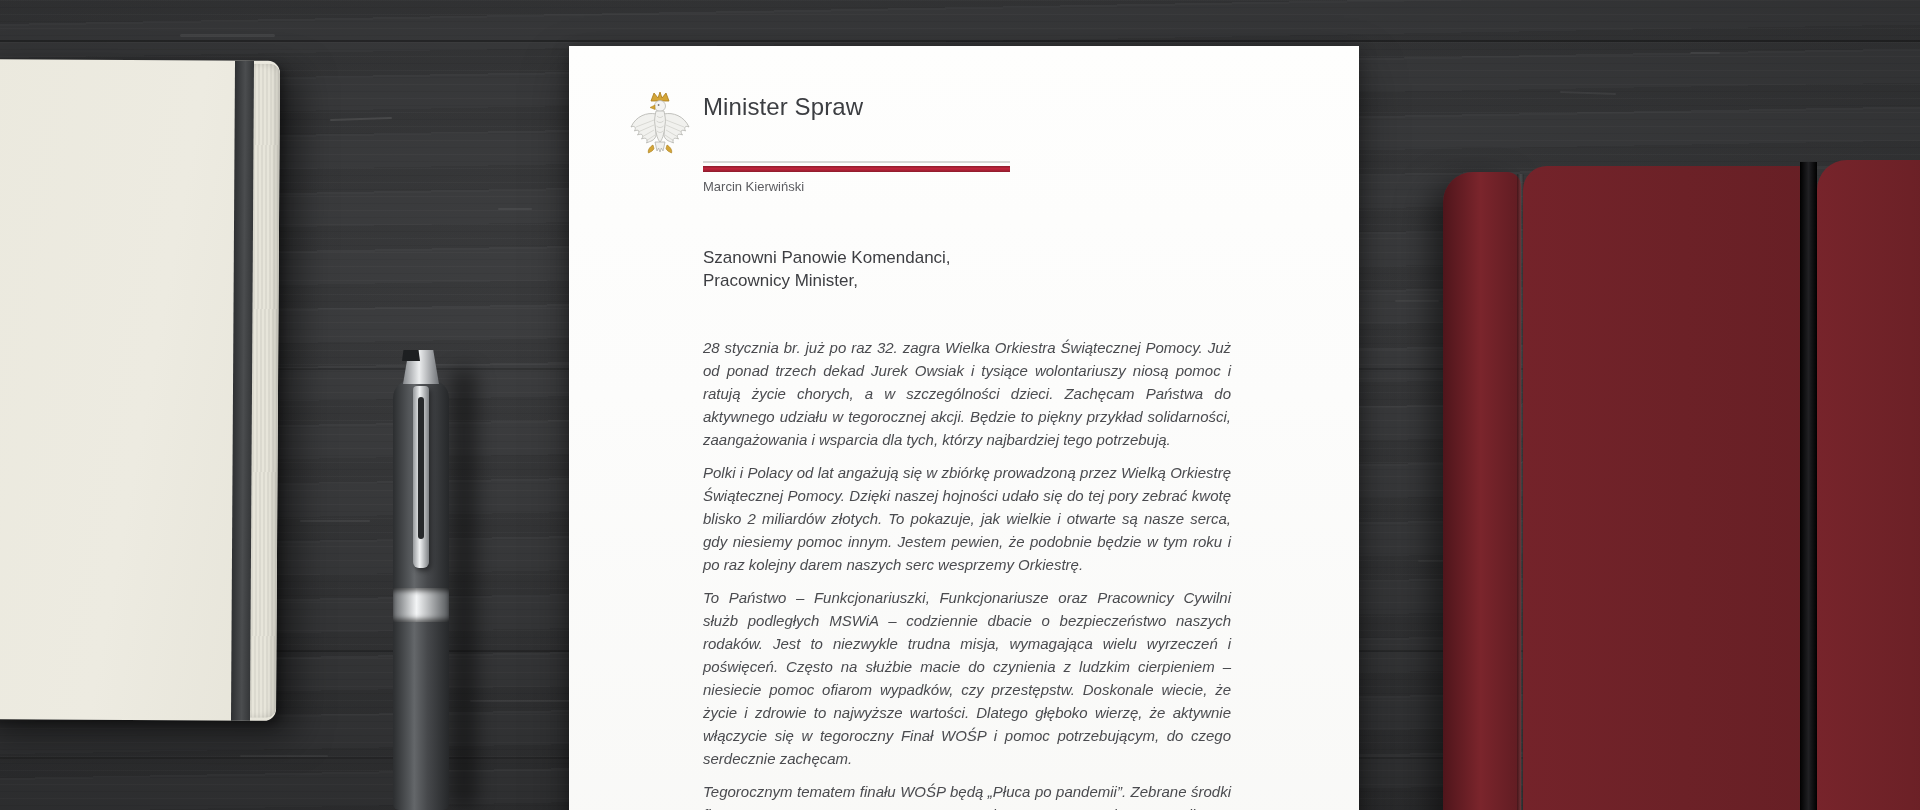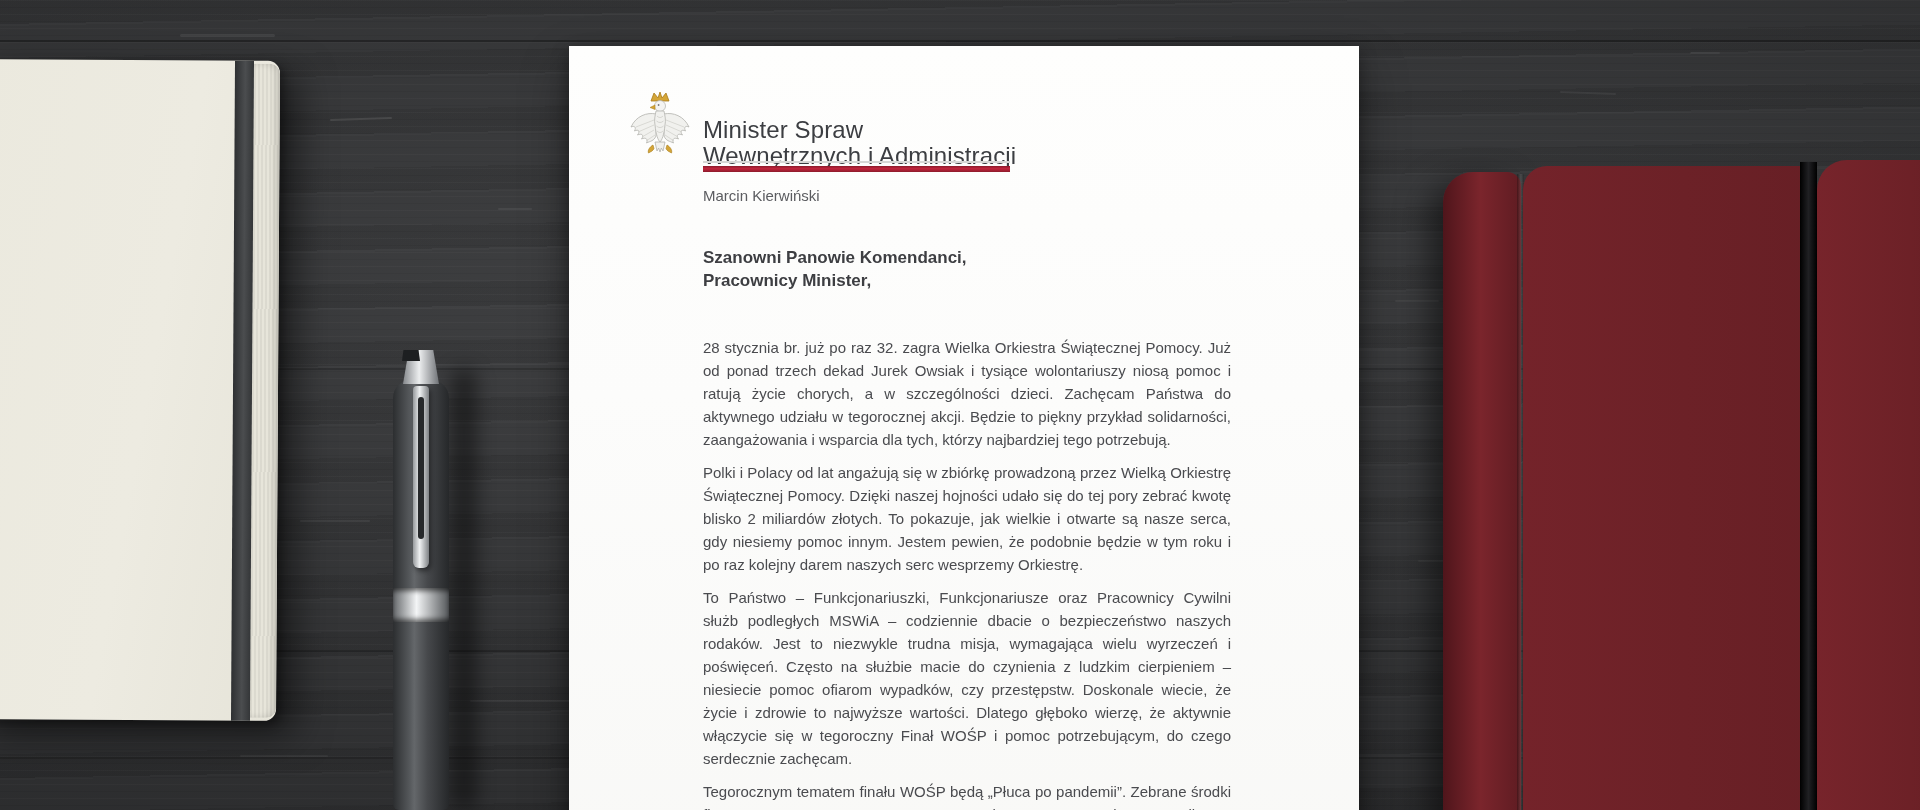--- a/index.html
+++ b/index.html
@@ -75,30 +75,30 @@
     box-shadow: inset 0 5px 5px -2px rgba(0,0,0,0.55), inset 0 -5px 5px -2px rgba(0,0,0,0.55);
   }
   
   .paper {
     position:absolute; left:569px; top:46px; width:790px; height:870px;
     background:linear-gradient(180deg,#fefefd 0%, #fcfcfb 40%, #f8f8f6 100%);
     box-shadow: 0 6px 16px rgba(0,0,0,0.35), 0 22px 44px rgba(0,0,0,0.4);
   }
   .emblem { position:absolute; left:56px; top:44px; width:70px; height:78px; }
   .ministry {
-    position:absolute; left:134px; top:71px;
+    position:absolute; left:134px; top:48px;
     font-size:24px; line-height:26px; color:#3c3e42; letter-spacing:0.1px;
   }
   .rule { position:absolute; left:134px; top:115px; width:307px; }
   .rule-gray { height:2px; background:#d7d7d5; margin-bottom:3px; }
   .rule-red  { height:6px; background:linear-gradient(180deg,#8c1b2b,#c2243c 45%,#8c1b2b); }
-  .signatory { position:absolute; left:134px; top:133px; font-size:15px; color:#5b5c60;margin-top:8px; }
+  .signatory { position:absolute; left:134px; top:133px; font-size:13px; color:#5b5c60; }
   .letter-body { position:absolute; left:134px; top:200px; width:528px; color:#4a4b4f; }
-  .salutation { font-weight:bold; font-size:17px; line-height:23px; color:#3d3e42; margin:0 0 44px 0; }
-  .letter-body p { margin:0 0 10px 0; font-size:15px; line-height:23px; text-align:justify; }
+  .salutation { font-weight:normal; font-size:17px; line-height:23px; color:#3d3e42; margin:0 0 44px 0; }
+  .letter-body p { margin:0 0 10px 0; font-size:15px; line-height:23px; text-align:justify;font-style:italic; }
   
   .folder { position:absolute; left:1443px; top:162px; width:560px; height:740px; }
   .folder-spine {
     position:absolute; left:0; top:10px; bottom:0; width:78px;
     background:linear-gradient(90deg,#4f151b 0%, #7b252c 48%, #5f1c22 100%);
     border-radius:30px 14px 0 0;
     box-shadow:-14px 12px 32px rgba(0,0,0,0.5);
   }
   .folder-fold {
     position:absolute; left:74px; top:12px; bottom:0; width:7px;
@@ -170,21 +170,20 @@
       <circle cx="33.6" cy="15" r="0.9" fill="#77777a"></circle>
       <path d="M31 21 C30 26 29 30 30 35 C31 45 33 50 35 52 C37 50 39 45 40 35 C41 30 40 26 39 21 Z" fill="#f1f1ee" stroke="#b5b5b0" stroke-width="0.8"></path>
       <path d="M32 26 C34 28 36 28 38 26 M31.5 31 C34 33 36 33 38.5 31 M31.5 36 C34 38 36 38 38.5 36 M32 41 C34 43 36 43 38 41" stroke="#c7c7c2" stroke-width="0.7" fill="none"></path>
       <path d="M30 52 L40 52 L38 61 L36.4 58 L35 62 L33.6 58 L32 61 Z" fill="#f1f1ee" stroke="#b2b2ad" stroke-width="0.8"></path>
       <path d="M28 55 C24.5 57 22.5 60.5 23.5 63 C26 61.5 28 61 29 58.5 Z" fill="#d4a537" stroke="#a87c1b" stroke-width="0.6"></path>
       <path d="M42 55 C45.5 57 47.5 60.5 46.5 63 C44 61.5 42 61 41 58.5 Z" fill="#d4a537" stroke="#a87c1b" stroke-width="0.6"></path>
     </svg>
 
     <div class="ministry">
       <div>Minister Spraw</div>
-      <div>Wewnętrznych i Administracji</div>
     </div>
 
     <div class="rule">
       <div class="rule-gray"></div>
       <div class="rule-red"></div>
     </div>
 
     <div class="signatory">Marcin Kierwiński</div>
 
     <div class="letter-body">

